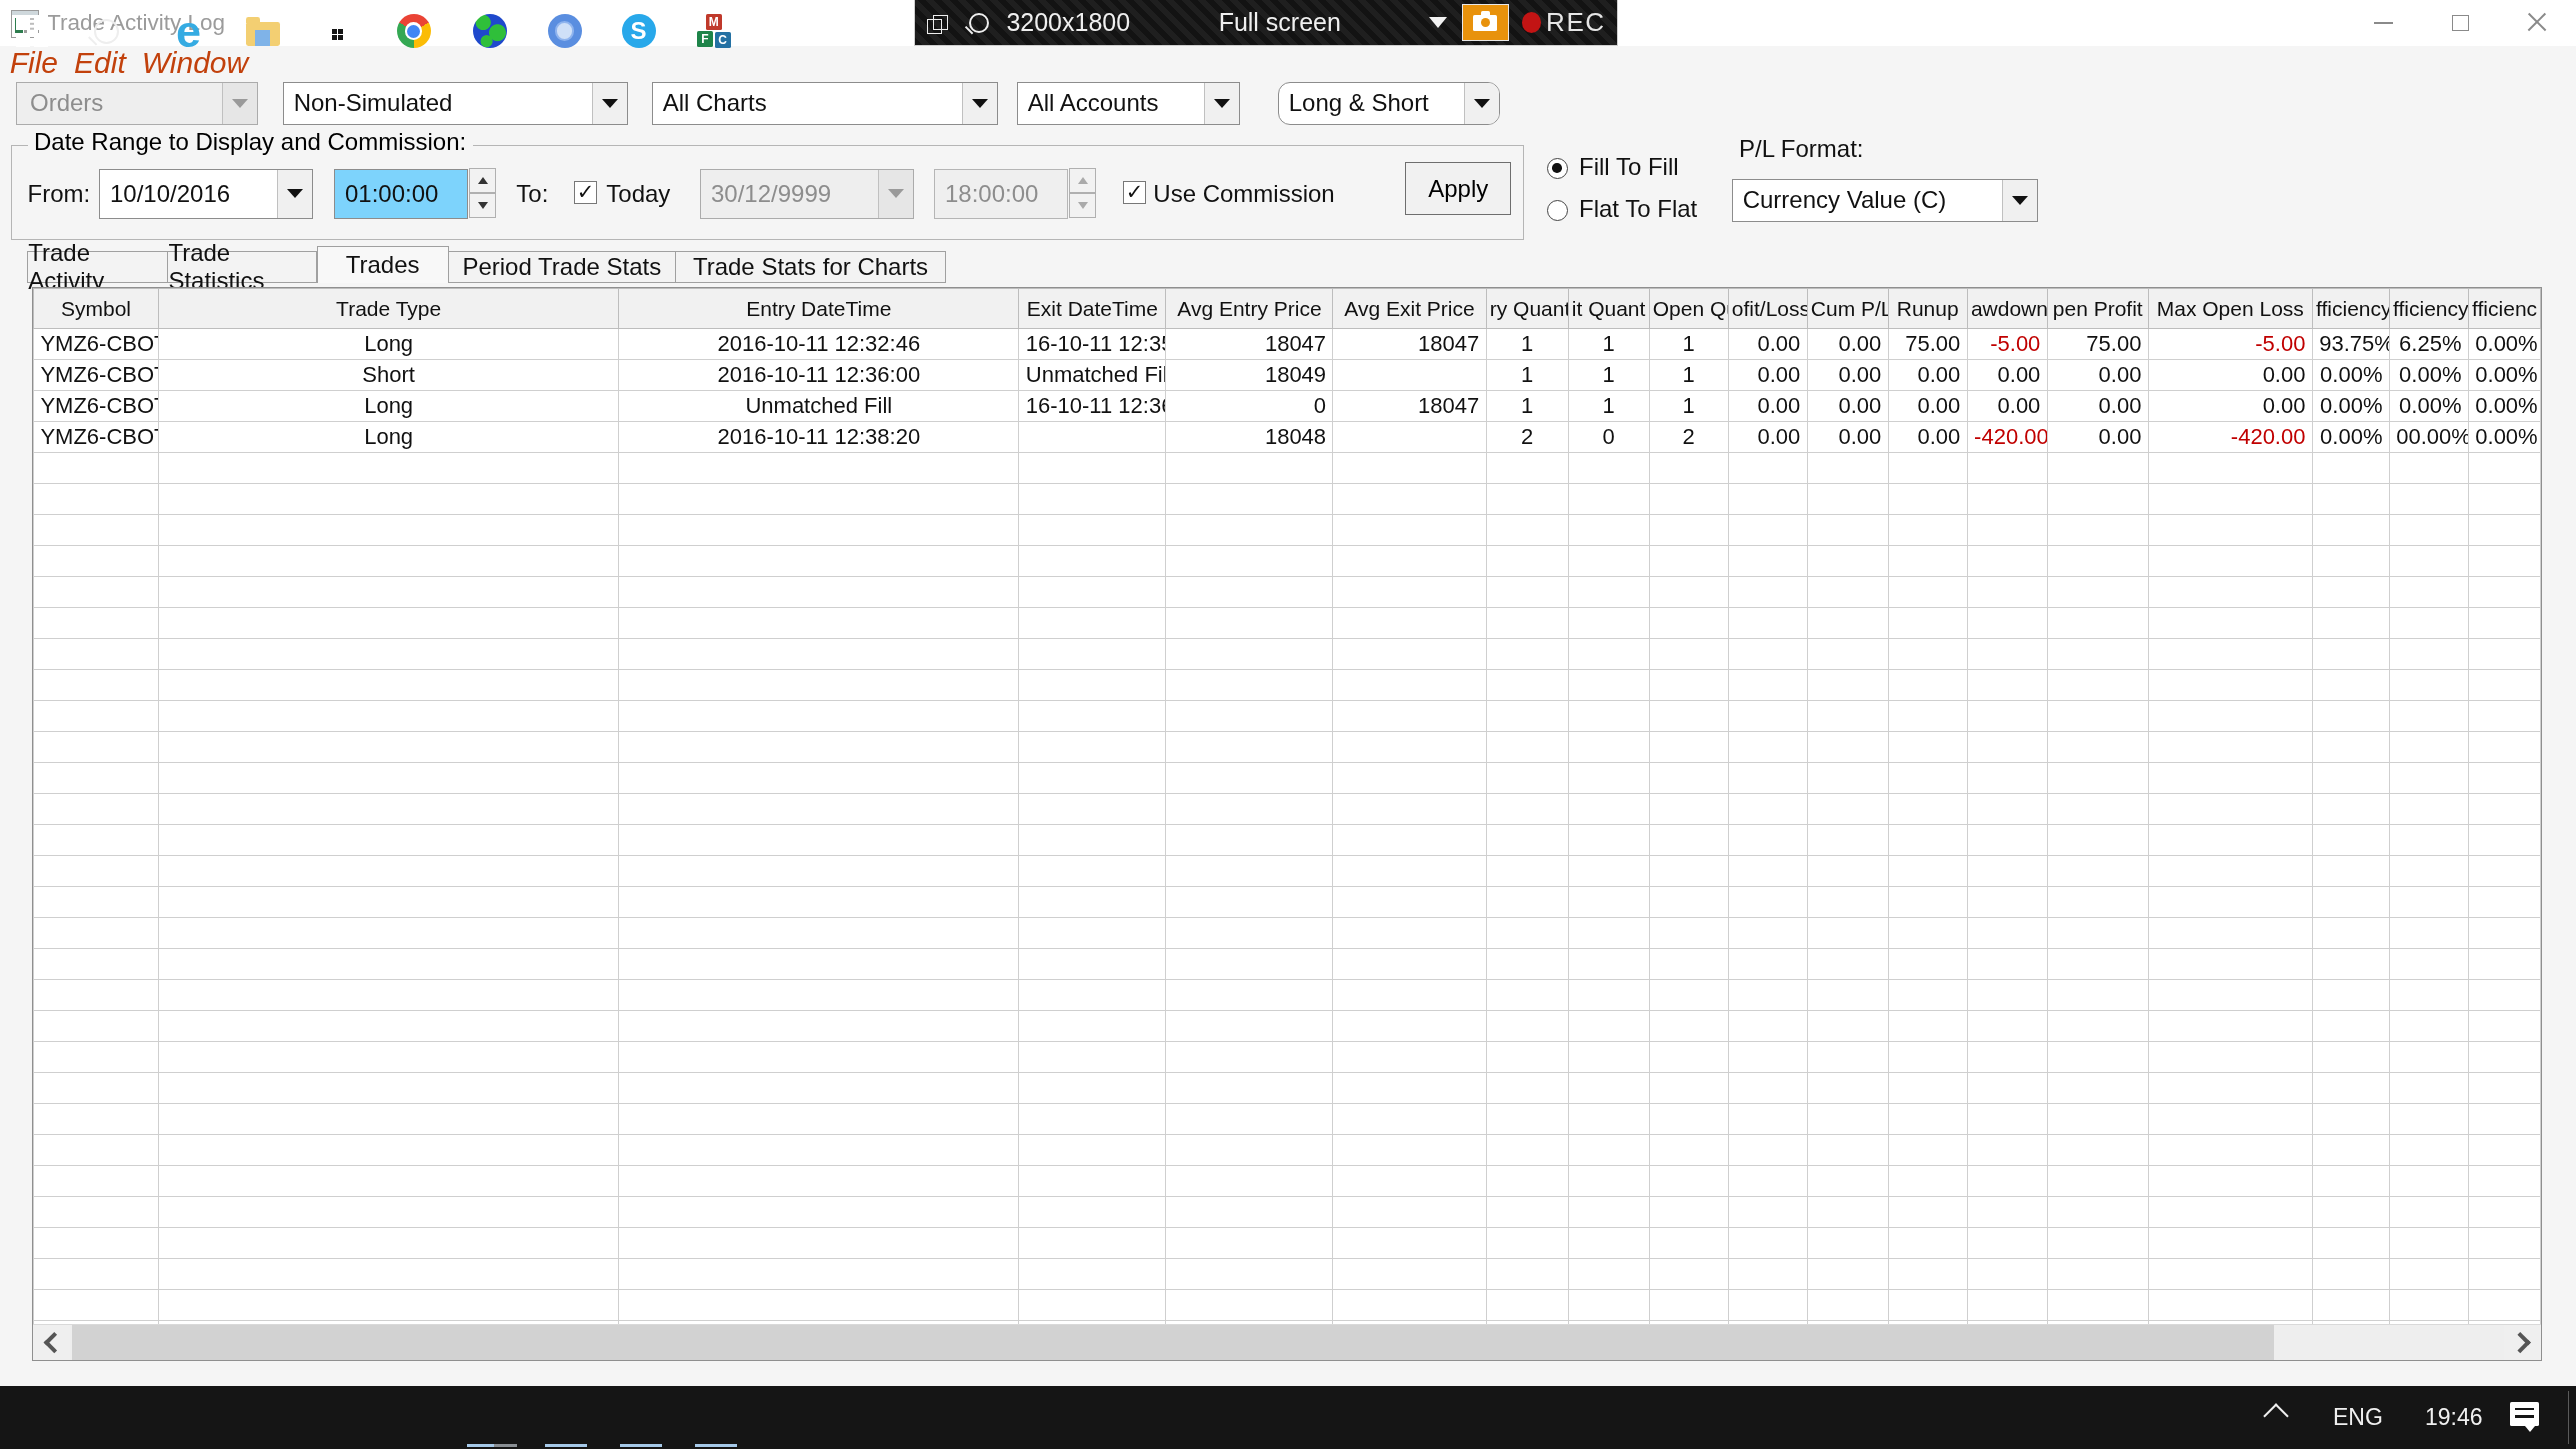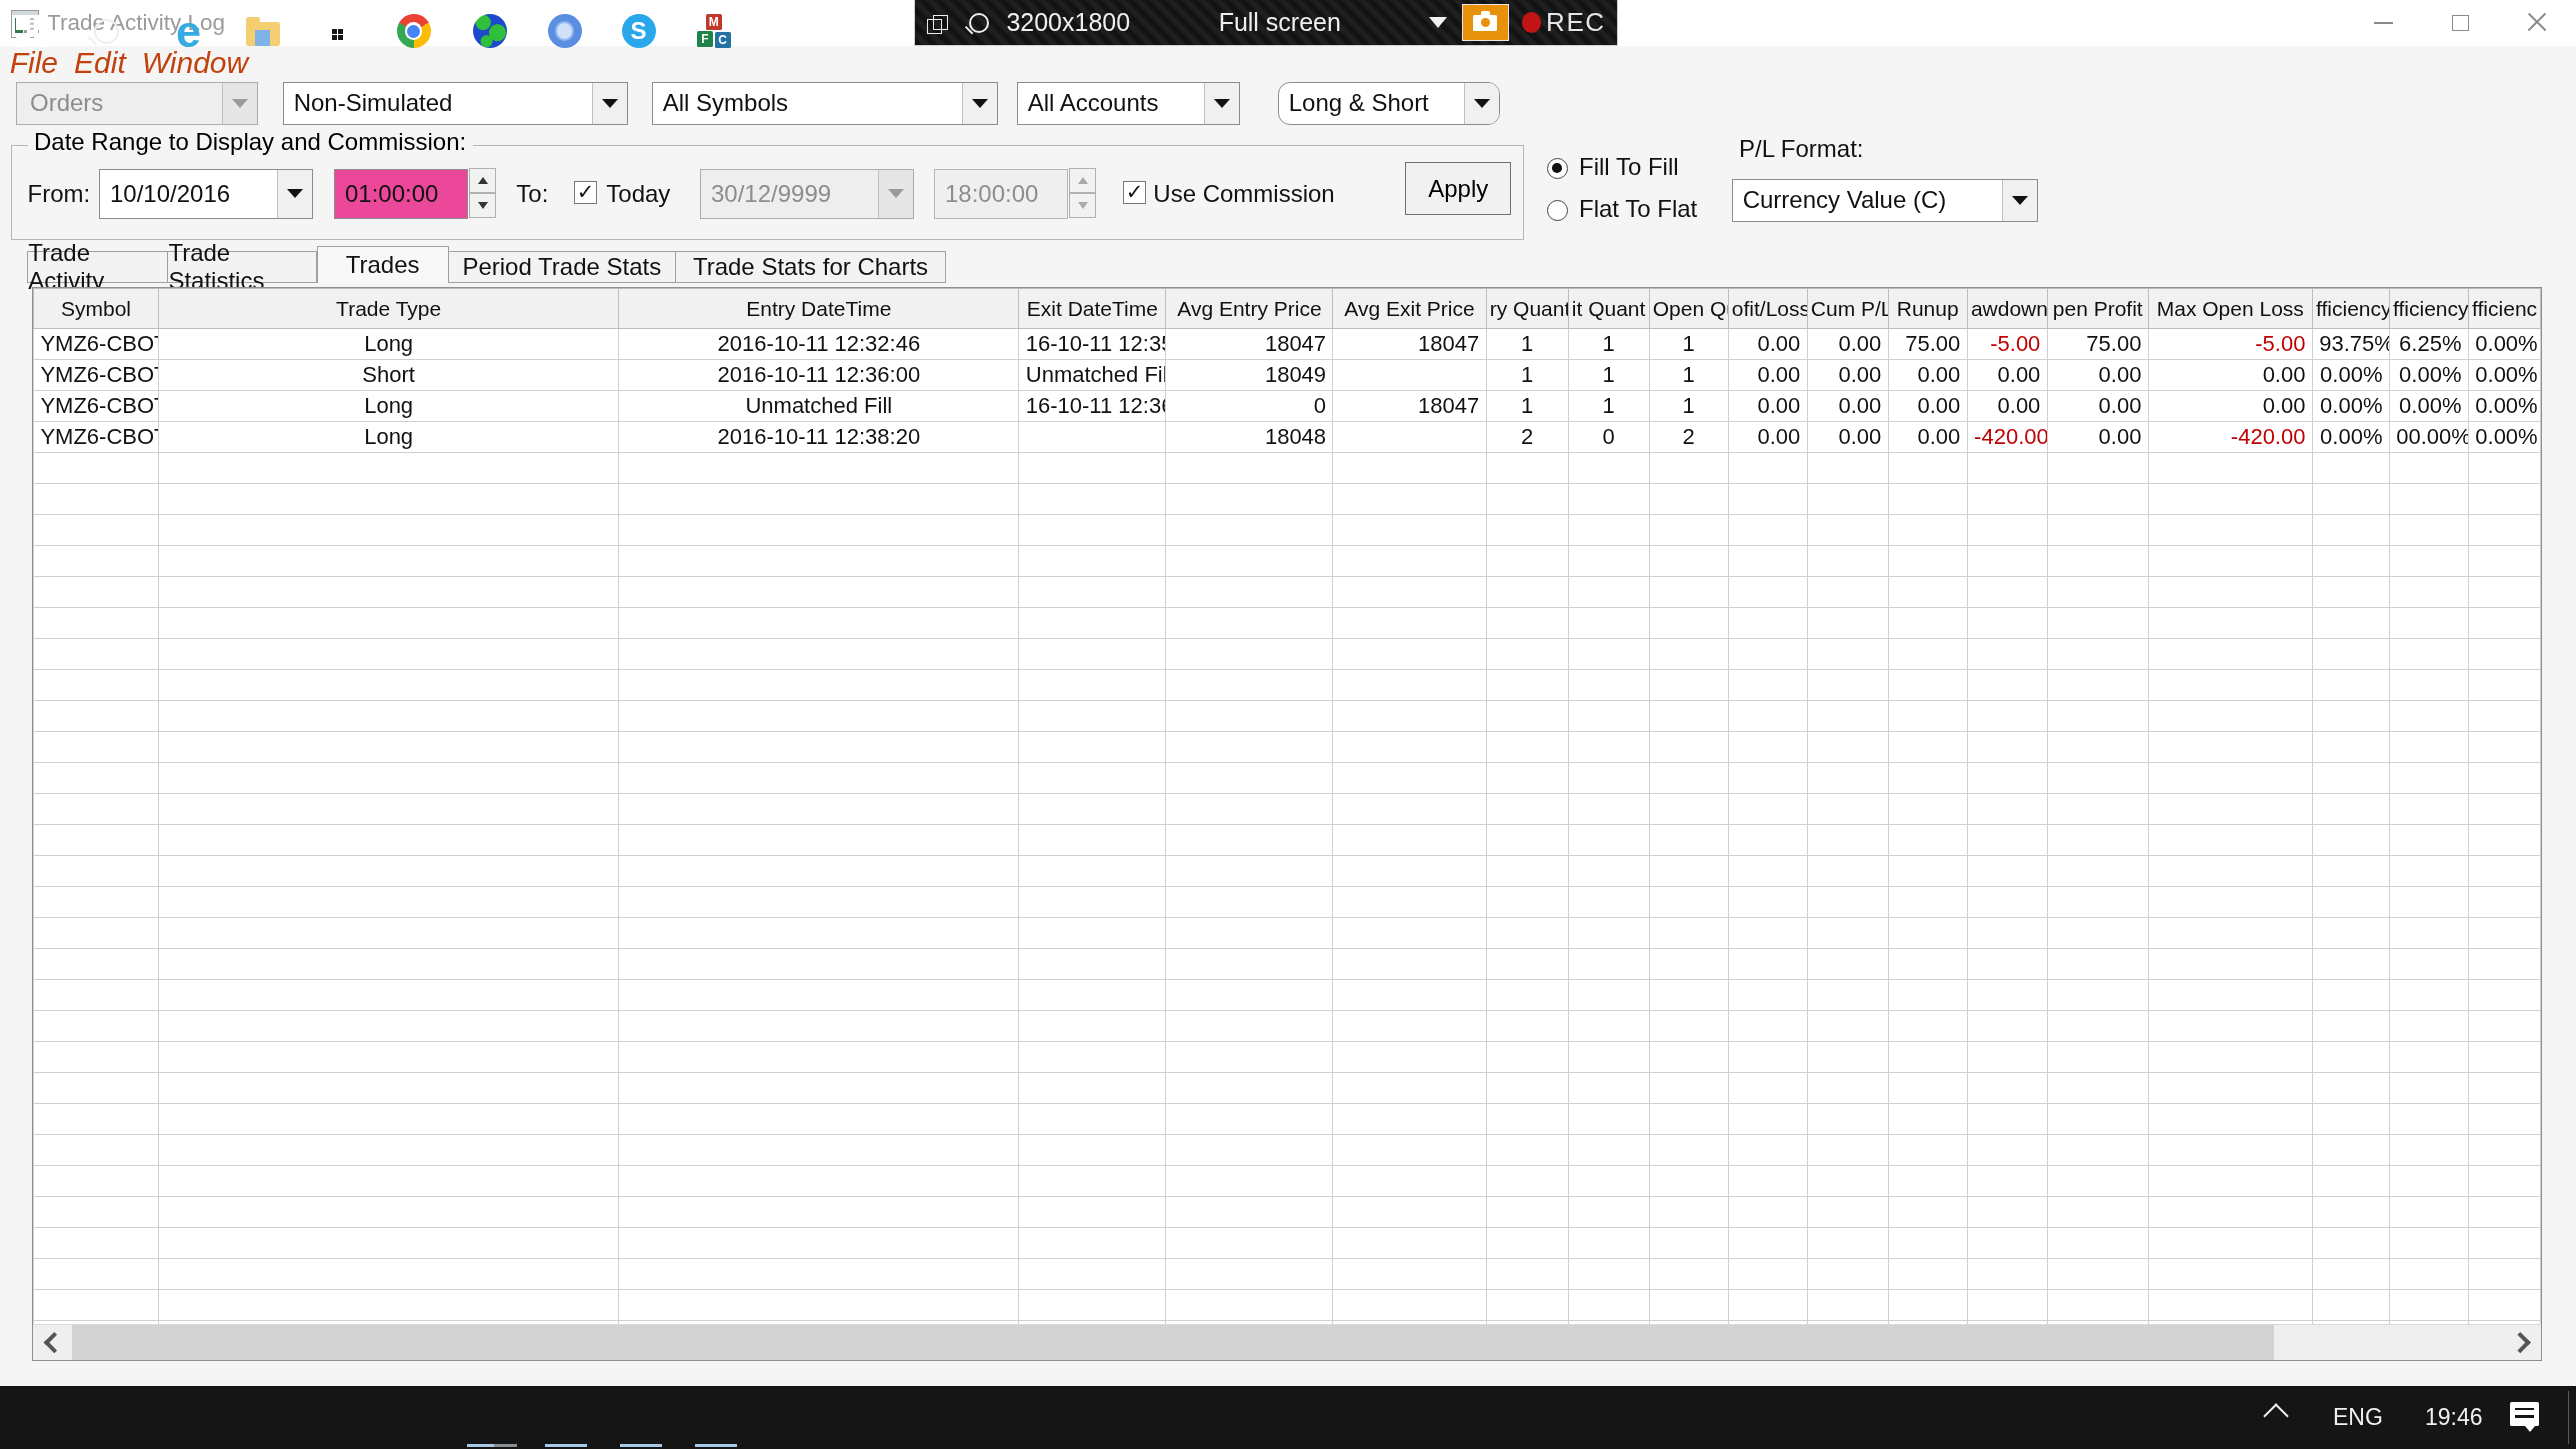--- a/index.html
+++ b/index.html
@@ -48,21 +48,21 @@
   .combo .arrow-btn{position:absolute;right:0;top:0;bottom:0;width:34px;background:#f0f0f0;border-left:0.8px solid #c0c0c0;display:flex;align-items:center;justify-content:center;}
   .tri-down{width:0;height:0;border-left:8px solid transparent;border-right:8px solid transparent;border-top:9.7px solid #111;}
   .combo.disabled{background:#eeeeee;color:#8d8d8d;border-color:#ababab;}
   .combo.disabled .arrow-btn{background:#e6e6e6;}
   .combo.disabled .tri-down{border-top-color:#9a9a9a;}
   
   .groupbox{position:absolute;left:11.3px;top:145px;width:1513px;height:95px;border:0.8px solid #b5b5b5;box-sizing:border-box;}
   .group-label{position:absolute;left:15.3px;top:-17.7px;background:#f5f5f5;padding:0 6.4px;font-size:24px;color:#000;}
   .gb-label{position:absolute;font-size:24px;line-height:50px;top:22.5px;}
   .gb-combo{position:absolute;top:22.5px;height:50px;line-height:47px;}
-  .spinbox{position:absolute;top:22.5px;height:50px;background:#ec4899;border:1.6px solid #8c8c8c;box-sizing:border-box;font-size:24px;line-height:47px;padding-left:9.7px;}
+  .spinbox{position:absolute;top:22.5px;height:50px;background:#7dd3fc;border:1.6px solid #8c8c8c;box-sizing:border-box;font-size:24px;line-height:47px;padding-left:9.7px;}
   .spinbox .spins{position:absolute;right:-29px;top:-1.6px;width:27px;height:50px;display:flex;flex-direction:column;}
   .spin-btn{flex:1;background:#f2f2f2;border:0.8px solid #b0b0b0;display:flex;align-items:center;justify-content:center;}
   .tri-up-sm{width:0;height:0;border-left:5.6px solid transparent;border-right:5.6px solid transparent;border-bottom:7.2px solid #333;}
   .tri-down-sm{width:0;height:0;border-left:5.6px solid transparent;border-right:5.6px solid transparent;border-top:7.2px solid #333;}
   .spinbox.disabled{background:#efefef;color:#8d8d8d;border-color:#b5b5b5;}
   .spinbox.disabled .tri-up-sm{border-bottom-color:#aaa;}
   .spinbox.disabled .tri-down-sm{border-top-color:#aaa;}
   .checkbox{position:absolute;top:35px;width:22.5px;height:22.5px;background:#fff;border:1.6px solid #777;box-sizing:border-box;font-size:21px;line-height:19.3px;text-align:center;color:#111;}
   .apply-btn{position:absolute;left:1393px;top:16px;width:106px;height:53px;background:#f1f1f1;border:0.8px solid #6e6e6e;font-size:24px;font-family:"Liberation Sans",sans-serif;color:#000;}
   
@@ -180,21 +180,21 @@
       <span class="tri-down"></span>
     </span>
 </div>
 <div class="combo" style="left:283px;top:82px;width:345px;">
   <span>Non-Simulated</span>
   <span class="arrow-btn">
       <span class="tri-down"></span>
     </span>
 </div>
 <div class="combo" style="left:652px;top:82px;width:346px;">
-  <span>All Symbols</span>
+  <span>All Charts</span>
   <span class="arrow-btn">
       <span class="tri-down"></span>
     </span>
 </div>
 <div class="combo" style="left:1017px;top:82px;width:223px;">
   <span>All Accounts</span>
   <span class="arrow-btn">
       <span class="tri-down"></span>
     </span>
 </div>

